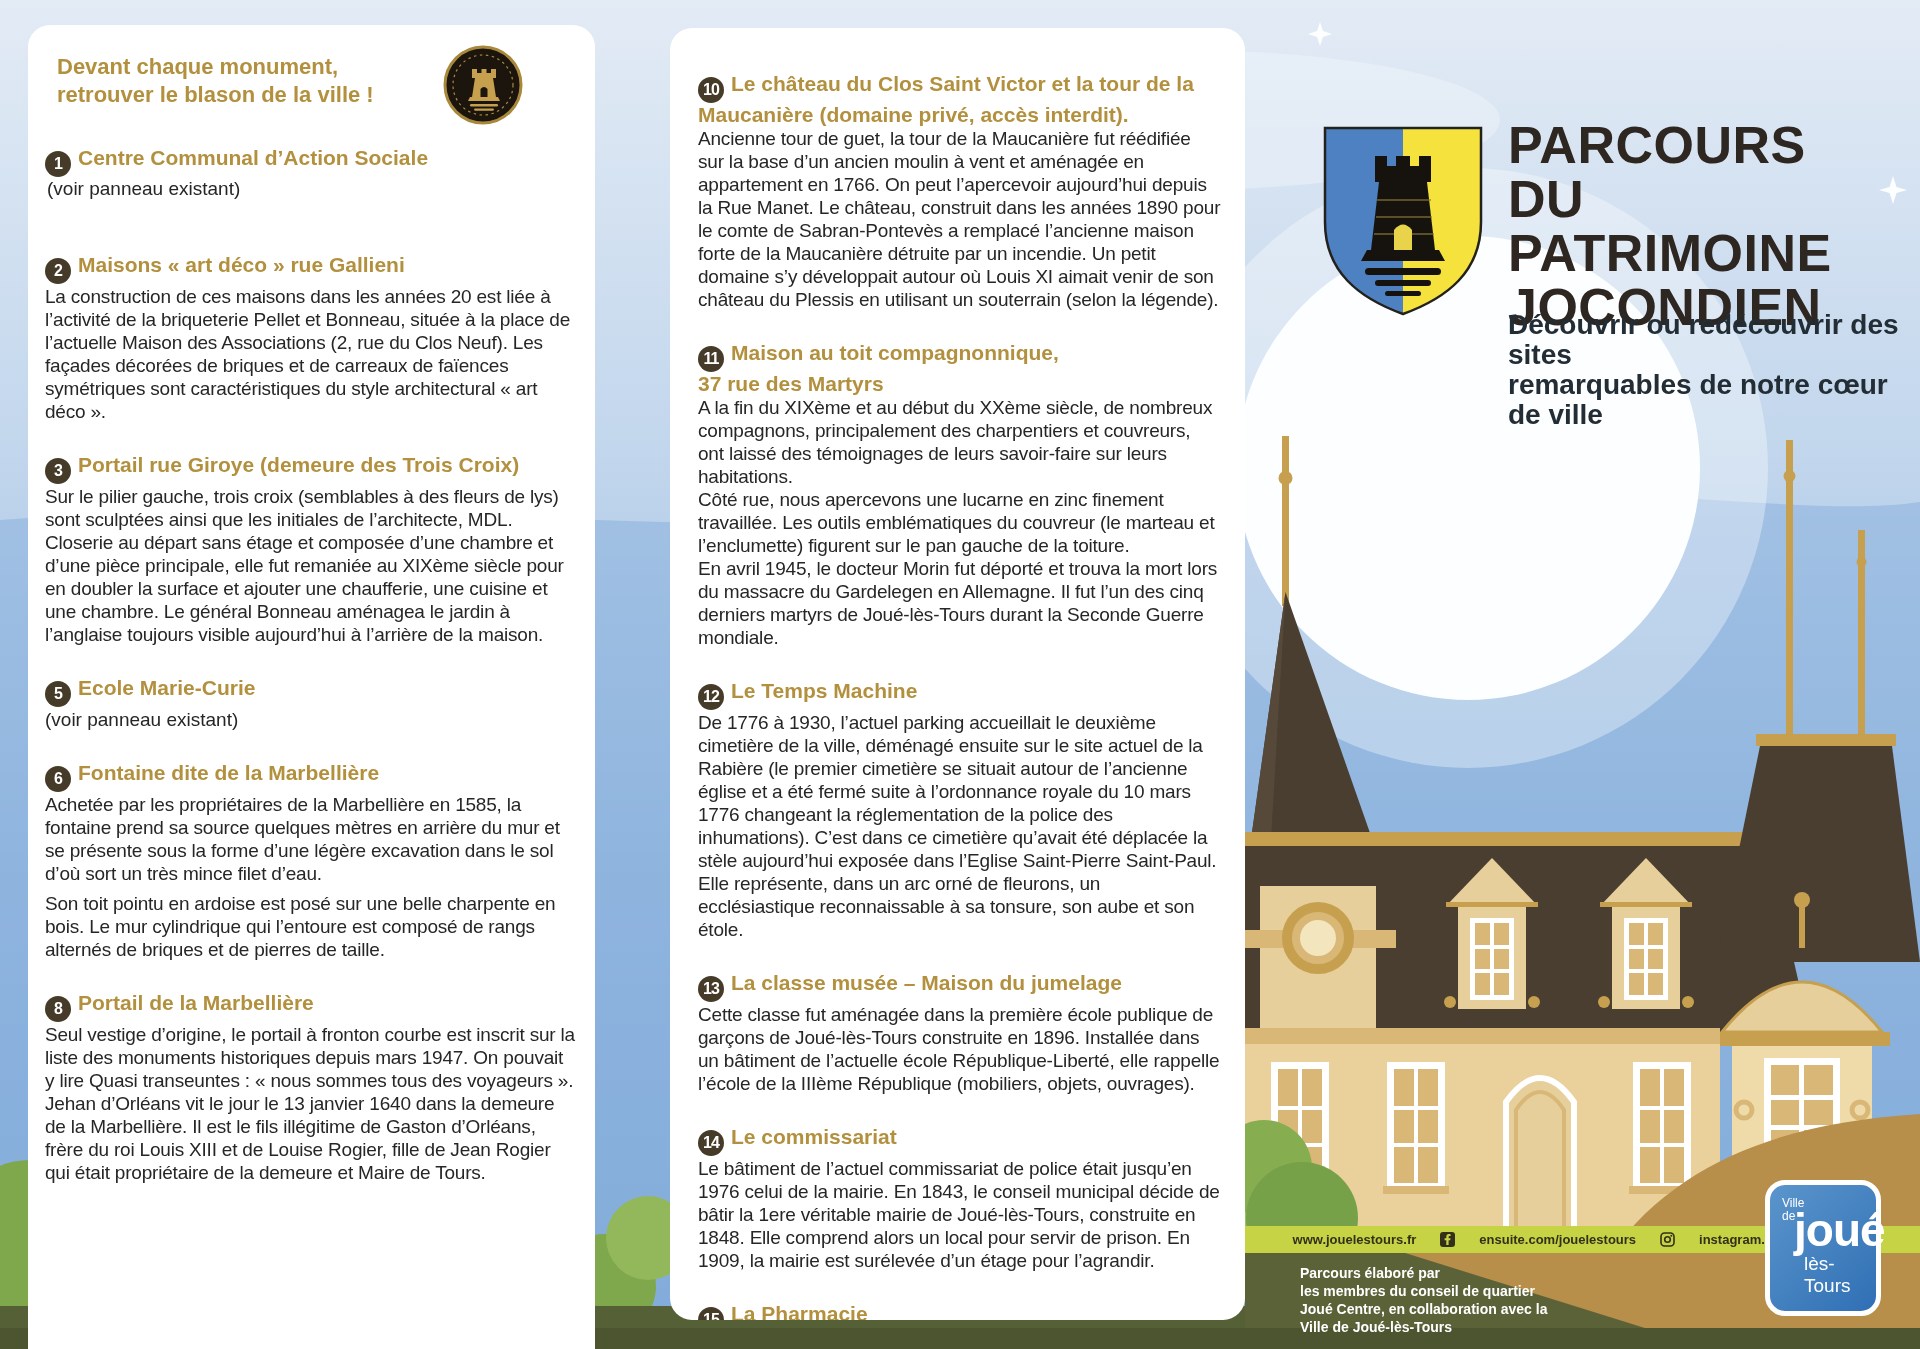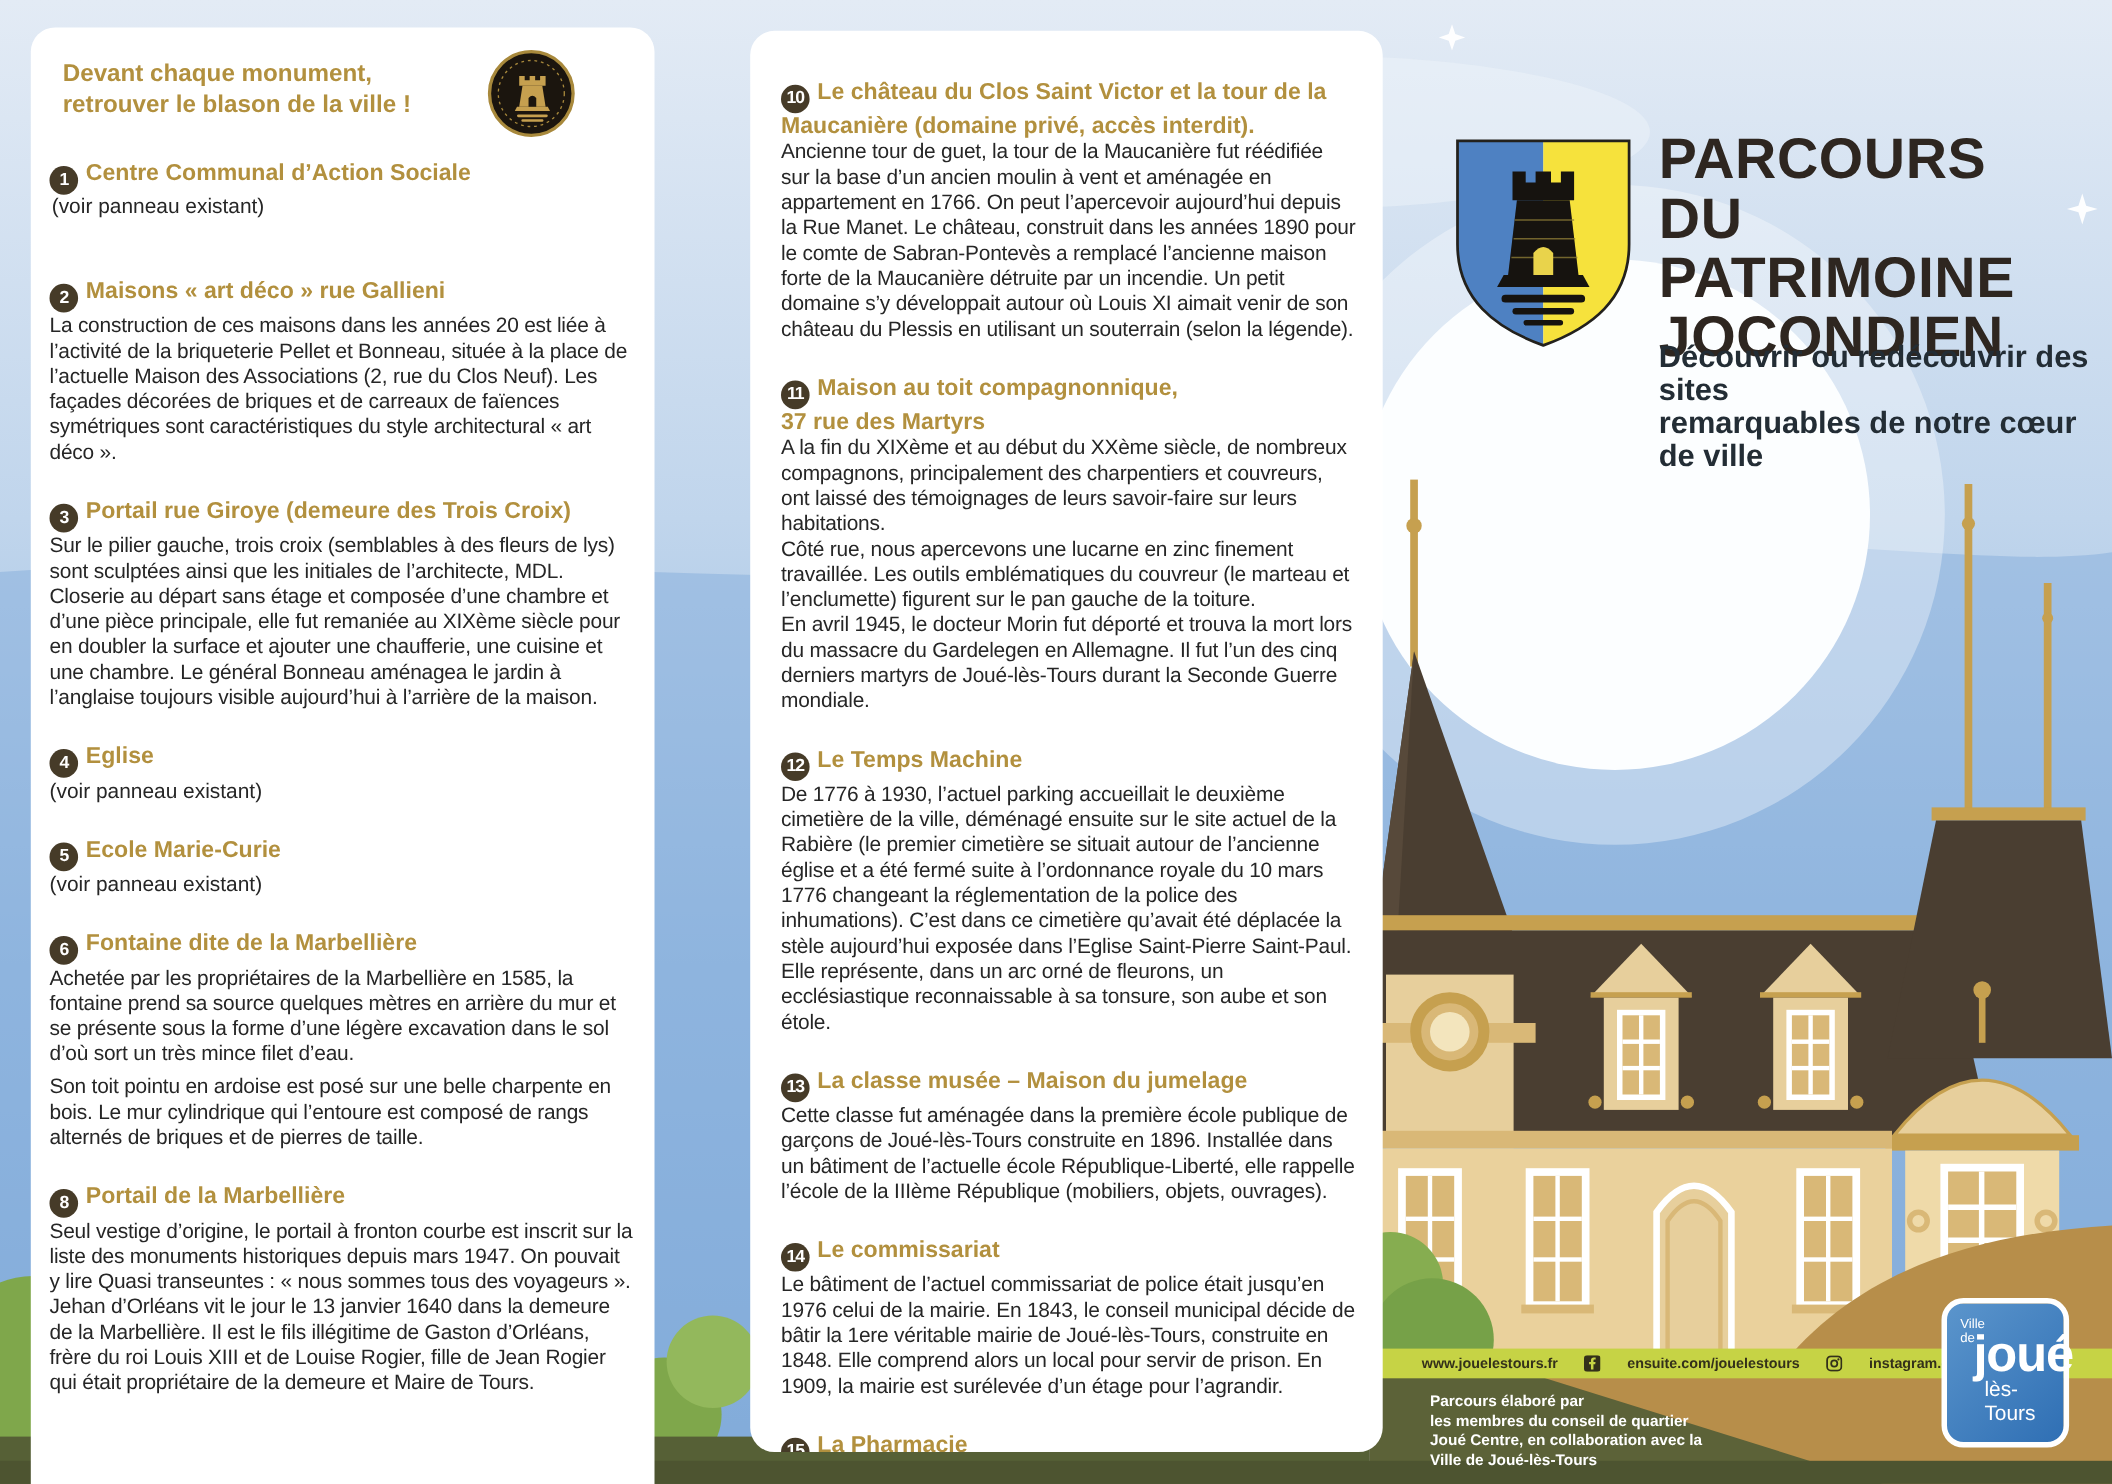--- a/index.html
+++ b/index.html
@@ -6,21 +6,21 @@
   body{
     width:1920px;height:1349px;position:relative;overflow:hidden;
     font-family:"Liberation Sans",sans-serif;background:#c3d6ec;
   }
   #bg{position:absolute;left:0;top:0;width:1920px;height:1349px;z-index:0;}
   .card{
     position:absolute;background:#ffffff;border-radius:22px;box-sizing:border-box;
     overflow:hidden;z-index:2;
   }
   .card-left{left:28px;top:25px;width:567px;height:1346px;padding:20px 20px 0 17px;}
-  .card-mid{left:670px;top:28px;width:575px;height:1292px;padding:14px 24px 0 28px;margin-left:12px;}
+  .card-mid{left:670px;top:28px;width:575px;height:1292px;padding:14px 24px 0 28px;}
   .gold-header{
     color:#b2903e;font-weight:bold;font-size:22px;line-height:28px;
     margin:8px 0 14px 12px;white-space:pre-line;width:430px;
   }
   .seal{position:absolute;left:415px;top:20px;}
   .item{margin-top:7px;}
   .item-head{color:#b2903e;font-weight:bold;font-size:21px;line-height:23px;white-space:pre-line;}
   .badge{
     display:inline-block;min-width:26px;height:26px;border-radius:13px;background:#463b28;
     color:#fff;font-weight:bold;font-size:16px;line-height:26px;text-align:center;
@@ -245,26 +245,20 @@
     <div class="item-body">La construction de ces maisons dans les années 20 est liée à l’activité de la briqueterie Pellet et Bonneau, située à la place de l’actuelle Maison des Associations (2, rue du Clos Neuf). Les façades décorées de briques et de carreaux de faïences symétriques sont caractéristiques du style architectural « art déco ».</div>
   </div>
 
   <div class="item">
     <div class="item-head">
       <span class="badge">3</span><span>Portail rue Giroye (demeure des Trois Croix)</span>
     </div>
     <div class="item-body">Sur le pilier gauche, trois croix (semblables à des fleurs de lys) sont sculptées ainsi que les initiales de l’architecte, MDL. Closerie au départ sans étage et composée d’une chambre et d’une pièce principale, elle fut remaniée au XIXème siècle pour en doubler la surface et ajouter une chaufferie, une cuisine et une chambre. Le général Bonneau aménagea le jardin à l’anglaise toujours visible aujourd’hui à l’arrière de la maison.</div>
   </div>
 
-  <div class="item">
-    <div class="item-head">
-      <span class="badge">4</span><span>Eglise</span>
-      <span class="note">(voir panneau existant)</span>
-    </div>
-  </div>
 
   <div class="item">
     <div class="item-head">
       <span class="badge">5</span><span>Ecole Marie-Curie</span>
       <span class="note">(voir panneau existant)</span>
     </div>
   </div>
 
   <div class="item">
     <div class="item-head">

